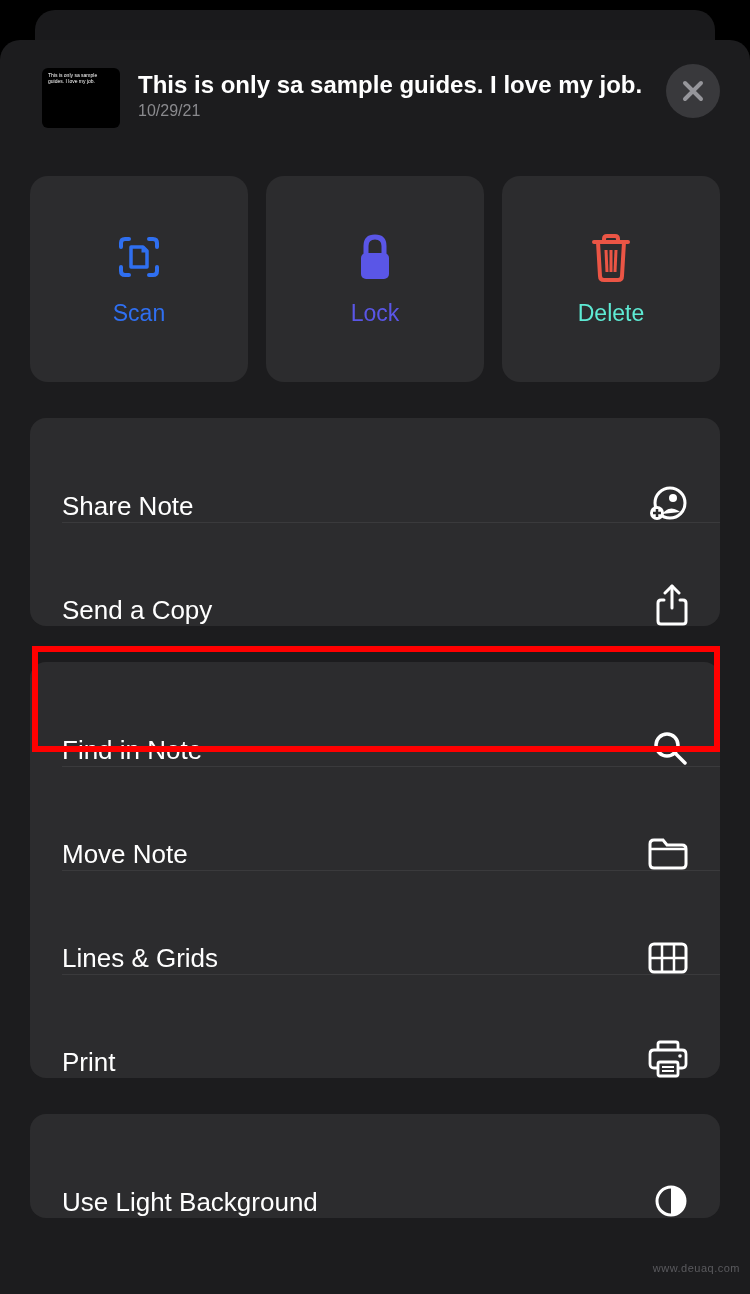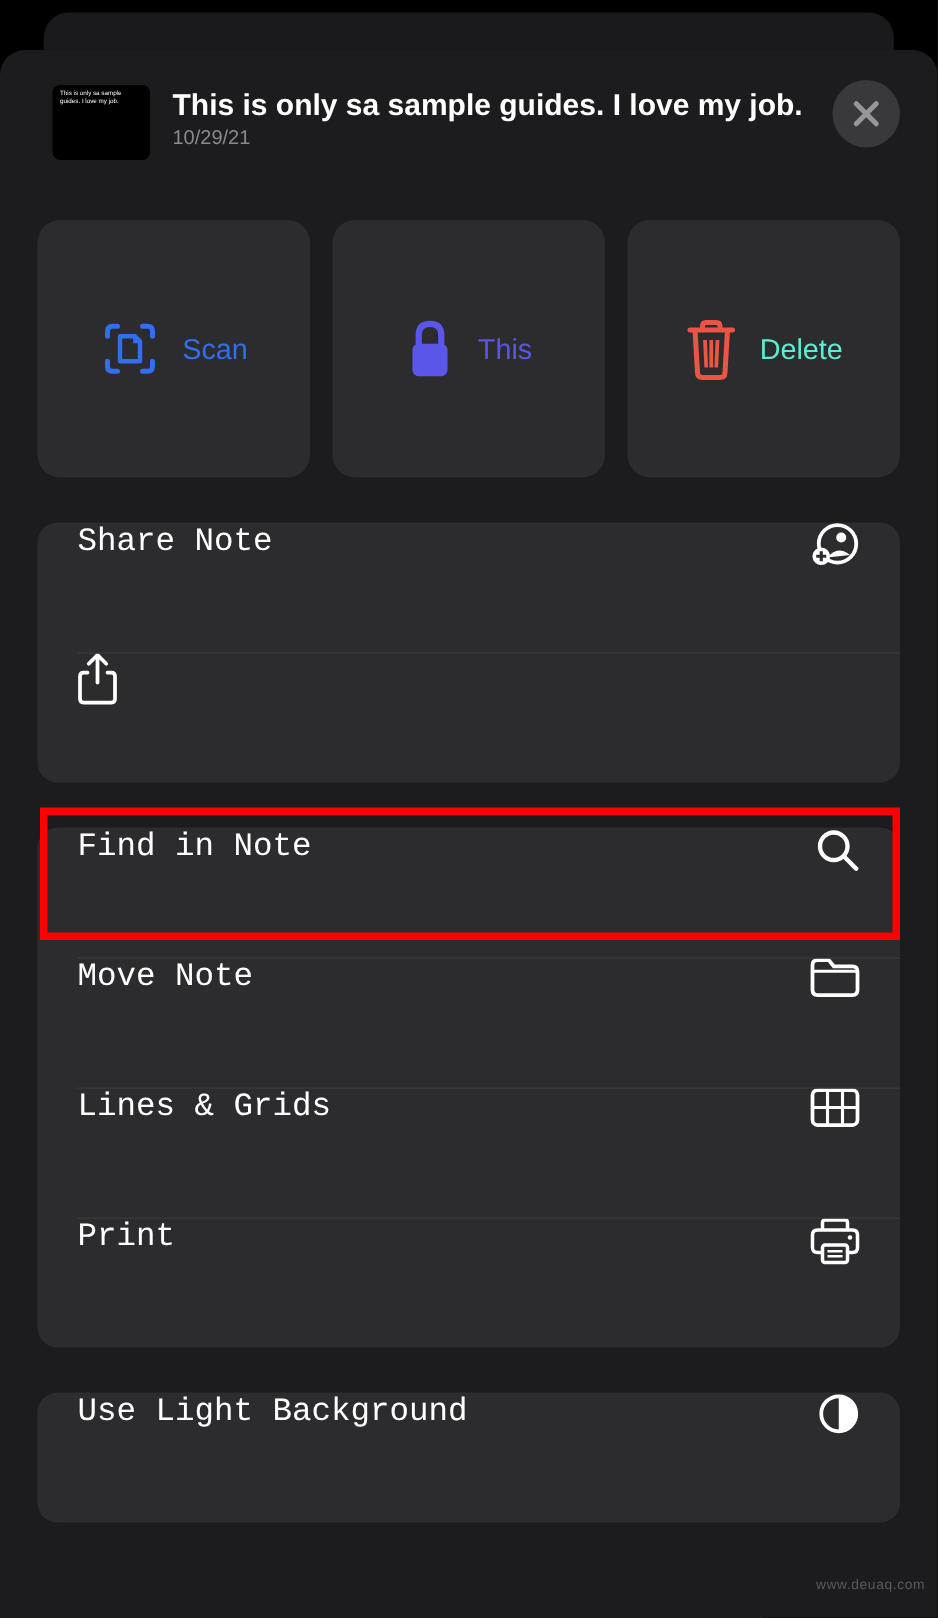--- a/index.html
+++ b/index.html
@@ -83,21 +83,21 @@
       display: flex;
       gap: 18px;
       margin-bottom: 36px;
     }
     .quick-btn {
       flex: 1;
       height: 206px;
       background: #2c2c2e;
       border-radius: 18px;
       display: flex;
-      flex-direction: row;
+      flex-direction: column;
       align-items: center;
       justify-content: center;
       gap: 18px;
     }
     .quick-icon {
       height: 50px;
       display: flex;
       align-items: center;
       justify-content: center;
     }
@@ -112,25 +112,24 @@
     
     .group {
       background: #2c2c2e;
       border-radius: 16px;
       overflow: hidden;
       margin-bottom: 36px;
     }
     .row {
       height: 104px;
       display: flex;
-      align-items: flex-start;
+      align-items: flex-end;
       justify-content: space-between;
       padding: 0 32px;
       position: relative;
-      font-family: Liberation Mono, monospace;
     }
     .row + .row::before {
       content: "";
       position: absolute;
       top: 0;
       left: 32px;
       right: 0;
       height: 1px;
       background: #3a3a3c;
     }
@@ -193,21 +192,21 @@
       </div>
       <div class="quick-label">Scan</div>
     </div>
     <div class="quick-btn quick-lock">
       <div class="quick-icon">
         <svg width="40" height="48" viewBox="0 0 40 48">
           <path d="M11 20 V13 Q11 4 20 4 Q29 4 29 13 V20" stroke="#5a56e7" stroke-width="5" fill="none" stroke-linecap="round"></path>
           <rect x="6" y="20" width="28" height="26" rx="5" fill="#5a56e7"></rect>
         </svg>
       </div>
-      <div class="quick-label">This</div>
+      <div class="quick-label">Lock</div>
     </div>
     <div class="quick-btn quick-delete">
       <div class="quick-icon">
         <svg width="42" height="50" viewBox="0 0 42 50">
           <path d="M4 10 H38" stroke="#eb5545" stroke-width="4" stroke-linecap="round"></path>
           <path d="M14 10 V7 Q14 4 17 4 H25 Q28 4 28 7 V10" stroke="#eb5545" stroke-width="4" fill="none"></path>
           <path d="M8 10 L10 44 Q10 48 14 48 H28 Q32 48 32 44 L34 10" stroke="#eb5545" stroke-width="4" fill="none"></path>
           <line x1="16" y1="18" x2="17" y2="40" stroke="#eb5545" stroke-width="3"></line>
           <line x1="21" y1="18" x2="21" y2="40" stroke="#eb5545" stroke-width="3"></line>
           <line x1="26" y1="18" x2="25" y2="40" stroke="#eb5545" stroke-width="3"></line>
@@ -225,20 +224,21 @@
           <circle cx="22" cy="17" r="15" stroke="#fff" stroke-width="3" fill="none"></circle>
           <circle cx="25" cy="12" r="4" fill="#fff"></circle>
           <path d="M14 28 Q22 18 32 26" fill="#fff"></path>
           <circle cx="9" cy="27" r="7" fill="#fff"></circle>
           <line x1="9" y1="23" x2="9" y2="31" stroke="#2c2c2e" stroke-width="2.5"></line>
           <line x1="5" y1="27" x2="13" y2="27" stroke="#2c2c2e" stroke-width="2.5"></line>
         </svg>
       </span>
     </div>
     <div class="row">
+      <span class="row-label">Send a Copy</span>
       <span class="row-icon">
         <svg width="32" height="42" viewBox="0 0 32 42">
           <path d="M16 2 V24" stroke="#fff" stroke-width="3" stroke-linecap="round"></path>
           <path d="M9 9 L16 2 L23 9" stroke="#fff" stroke-width="3" fill="none" stroke-linecap="round" stroke-linejoin="round"></path>
           <path d="M8 16 H5 Q2 16 2 19 V37 Q2 40 5 40 H27 Q30 40 30 37 V19 Q30 16 27 16 H24" stroke="#fff" stroke-width="3" fill="none" stroke-linecap="round"></path>
         </svg>
       </span>
     </div>
   </div>
 

